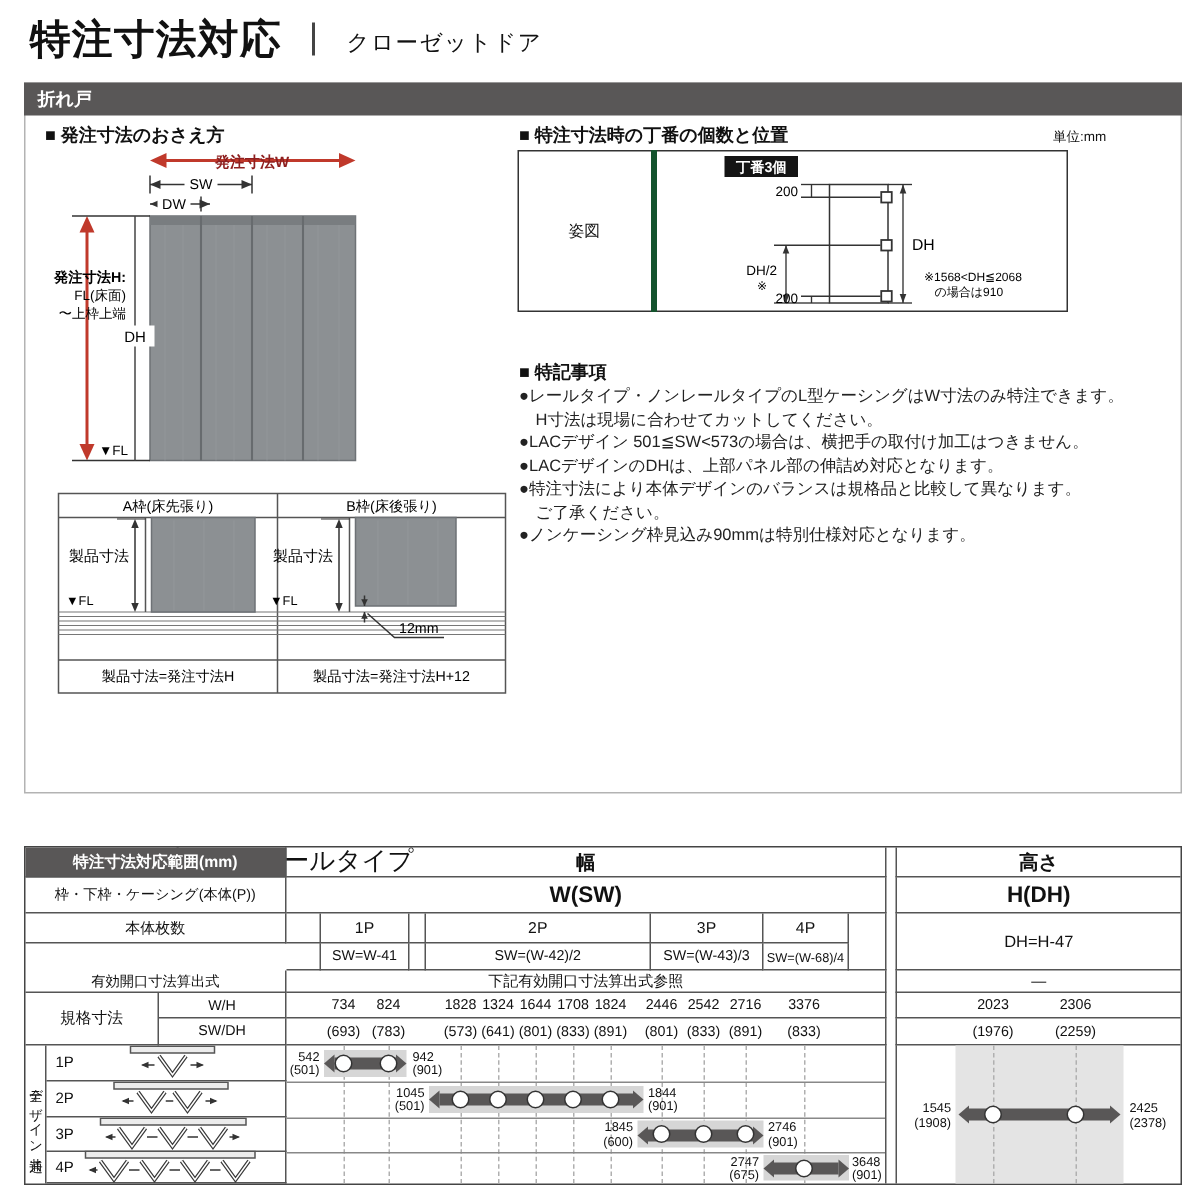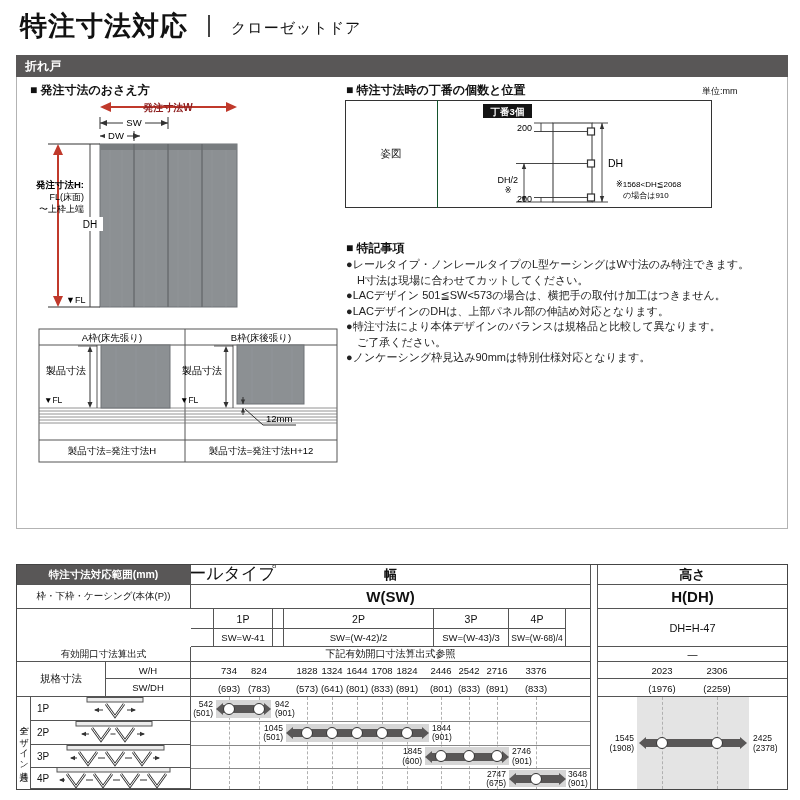--- a/index.html
+++ b/index.html
@@ -12,21 +12,21 @@
   .h-sep{left:208px;top:15px;width:2px;height:22px;background:#444}
   .h-sub{left:231px;top:19px;font-size:15px;letter-spacing:1px}
   
   .panel{left:16px;top:55px;width:772px;height:474px;border:1px solid #b3b3b3;box-sizing:border-box}
   .panel-tab{left:16px;top:55px;width:772px;height:22px;background:#595757;color:#fff;
              font-size:12px;font-weight:bold;line-height:22px;padding-left:9px;box-sizing:border-box}
   .sec-title{font-size:12px;font-weight:bold}
   .unit{font-size:9px}
   
   .htable{left:345px;top:100px;width:367px;height:108px;border:1px solid #333;box-sizing:border-box}
-  .hfig{left:345px;top:100px;width:93px;height:108px;border-right:1px solid #14532d;box-sizing:border-box;
+  .hfig{left:345px;top:100px;width:93px;height:108px;border-right:4px solid #14532d;box-sizing:border-box;
         display:flex;align-items:center;justify-content:center;font-size:10.5px}
   
   .note-line{font-size:11px;line-height:15.5px;color:#222;white-space:nowrap}
   .cont{padding-left:11px}
   
   .btitle{left:16px;top:562px;font-size:17px;font-weight:normal}
   .btable{left:16px;top:564px;width:772px;height:226px;border:1px solid #444;box-sizing:border-box}
   .c{position:absolute;box-sizing:border-box;border-right:1px solid #555;border-bottom:1px solid #555;
      display:flex;align-items:center;justify-content:center;font-size:10px;color:#111;white-space:nowrap}
   .dark{background:#595757;color:#fff;font-weight:bold;font-size:10.5px}
@@ -239,20 +239,21 @@
 <div class="abs btable">
 
   <div class="c dark" style="left:0;top:0;width:174px;height:20px">特注寸法対応範囲(mm)</div>
   <div class="c b13" style="left:174px;top:0;width:400px;height:20px">幅</div>
   <div class="c b13 nbr bl" style="left:580px;top:0;width:190px;height:20px">高さ</div>
 
   <div class="c f95" style="left:0;top:20px;width:174px;height:24px">枠・下枠・ケーシング(本体(P))</div>
   <div class="c b15 nbr bl" style="left:580px;top:20px;width:190px;height:24px">H(DH)</div>
   <div class="c b15" style="left:174px;top:20px;width:400px;height:24px">W(SW)</div>
 
+  <div class="c" style="left:0;top:44px;width:174px;height:20px">本体枚数</div>
   <div class="c" style="left:174px;top:44px;width:23px;height:20px"></div>
   <div class="c f105" style="left:197px;top:44px;width:59px;height:20px">1P</div>
   <div class="c" style="left:256px;top:44px;width:11px;height:20px"></div>
   <div class="c f105" style="left:267px;top:44px;width:150px;height:20px">2P</div>
   <div class="c f105" style="left:417px;top:44px;width:75px;height:20px">3P</div>
   <div class="c f105" style="left:492px;top:44px;width:57px;height:20px">4P</div>
   <div class="c" style="left:549px;top:44px;width:25px;height:38px"></div>
   <div class="c f11 nbr bl" style="left:580px;top:44px;width:190px;height:38px">DH=H-47</div>
 
   <div class="c" style="left:174px;top:64px;width:23px;height:18px"></div>

